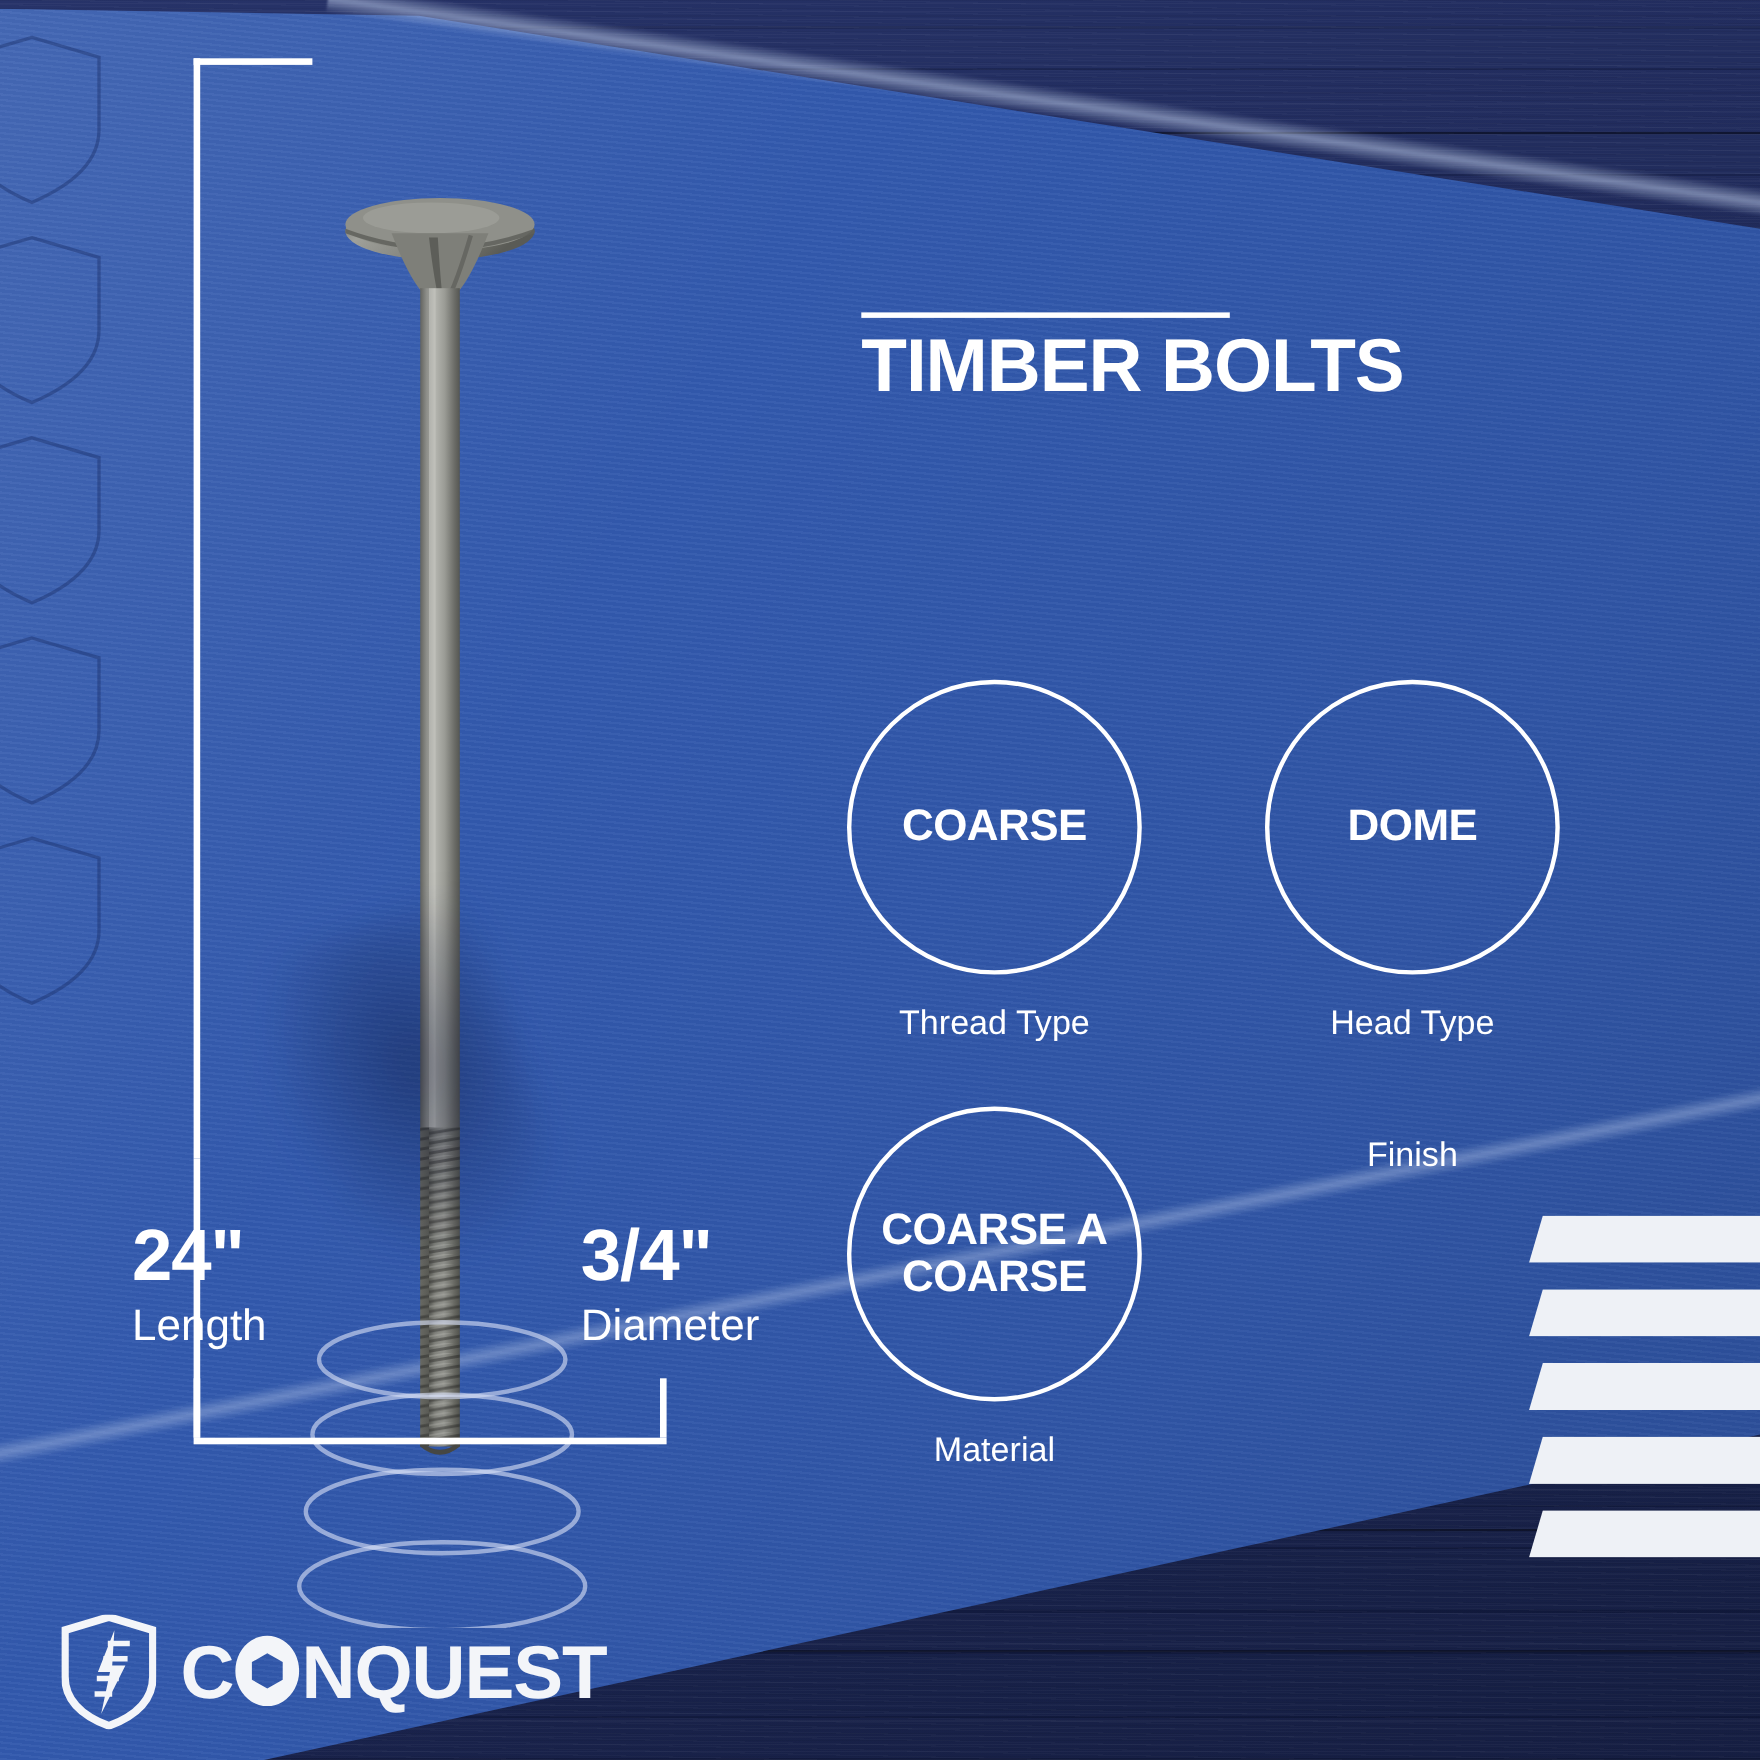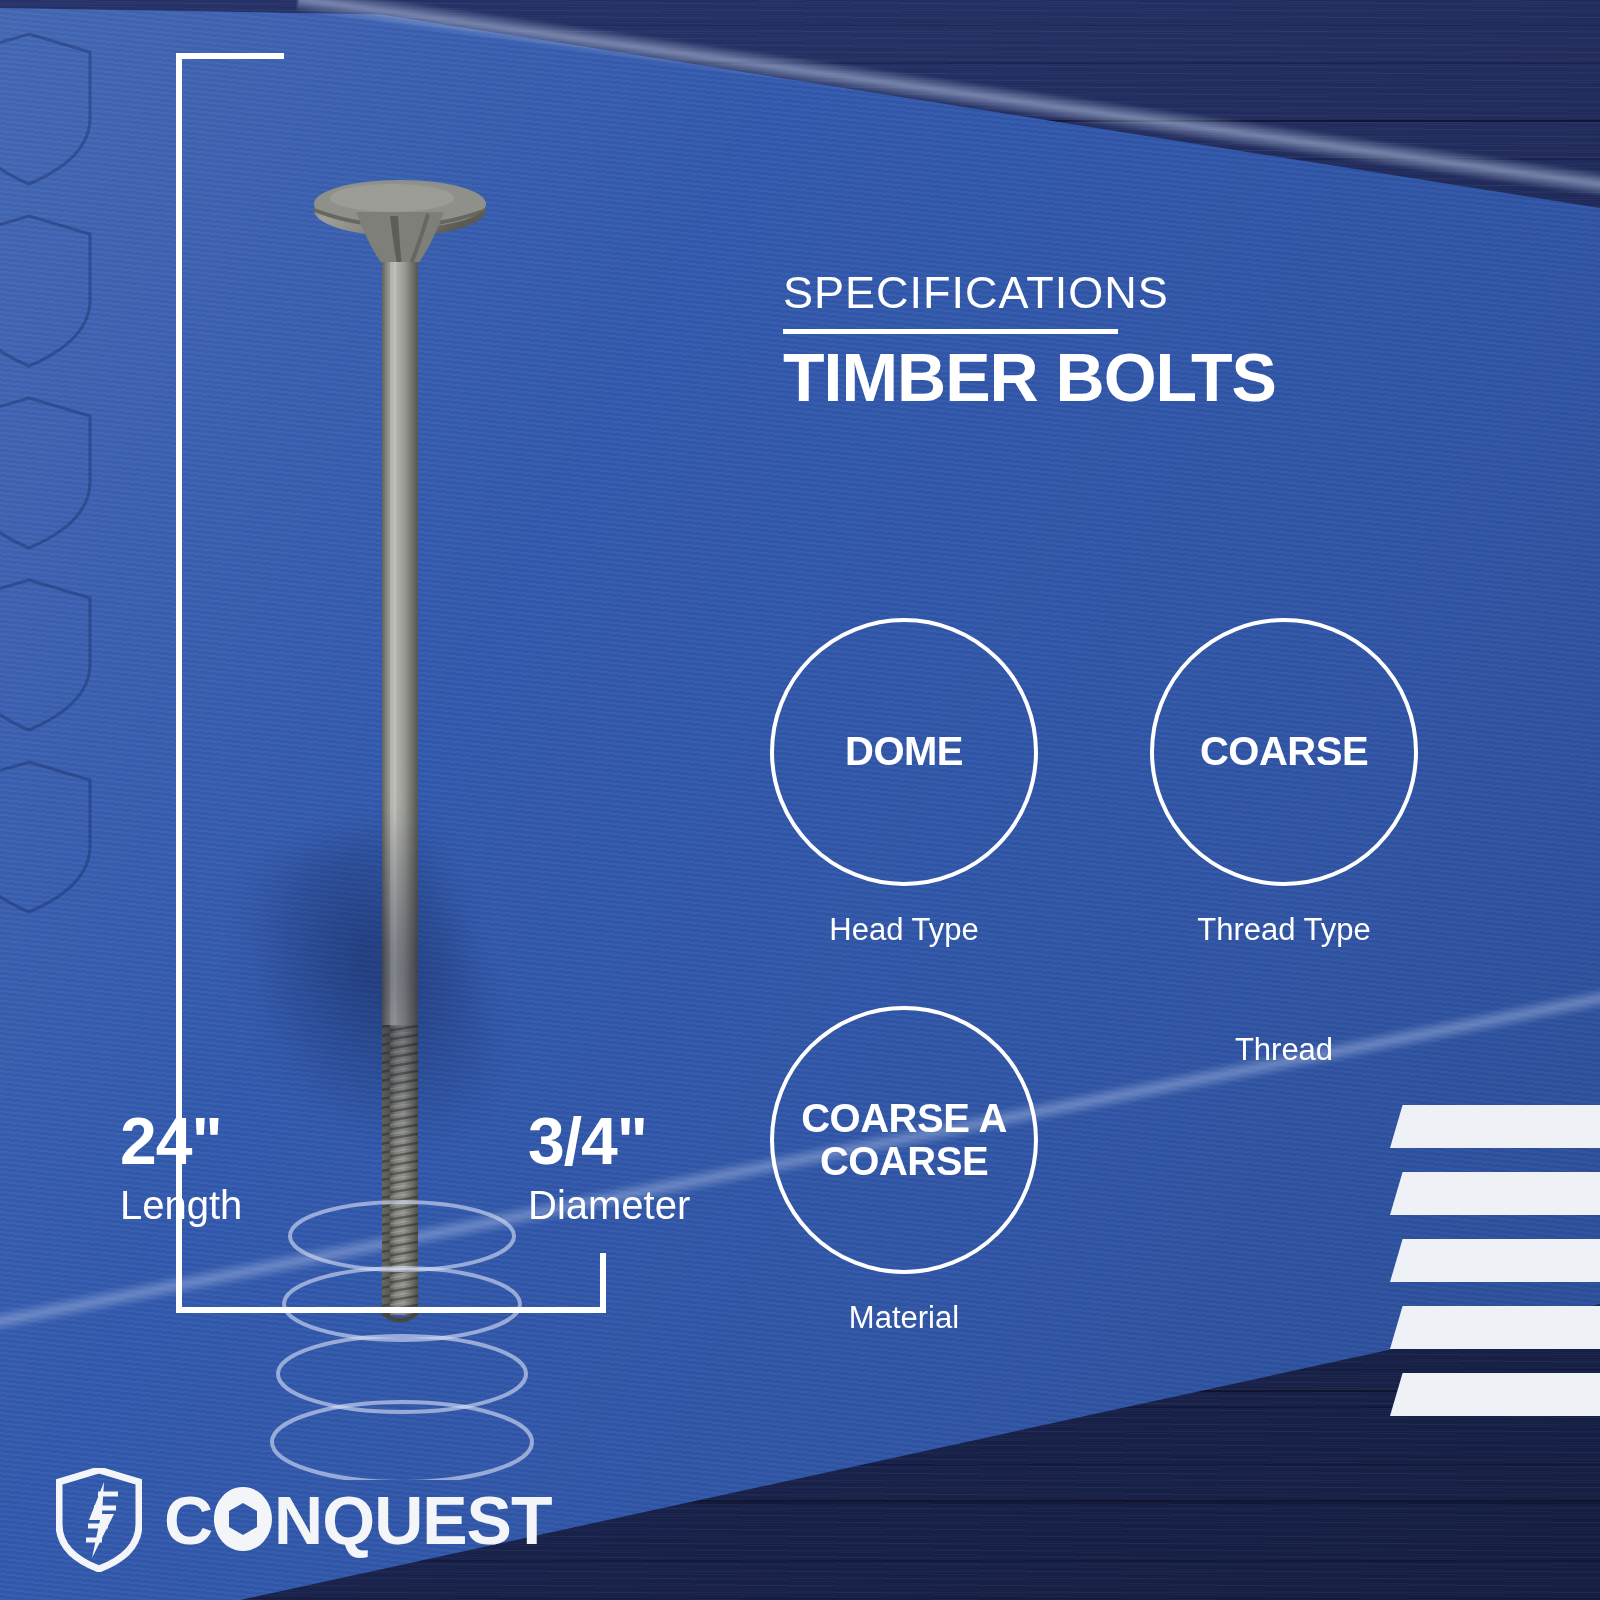--- a/index.html
+++ b/index.html
@@ -273,52 +273,51 @@
   <div class="meas" id="meas-length">
     <div class="val">24"</div>
     <div class="cap">Length</div>
   </div>
   <div class="meas" id="meas-diam">
     <div class="val">3/4"</div>
     <div class="cap">Diameter</div>
   </div>
 
   <div class="spec-head">
-    <div class="spec-kicker">SPECIFICATIONS</div>
     <div class="spec-rule"></div>
     <div class="spec-title">TIMBER BOLTS</div>
   </div>
 
   <div class="badges">
     <div class="brow">
+      <div class="badge">
+        <div class="badge-circle">
+          <div class="badge-text">COARSE</div>
+        </div>
+        <div class="badge-cap">Thread Type</div>
+      </div>
       <div class="badge">
         <div class="badge-circle">
           <div class="badge-text">DOME</div>
         </div>
         <div class="badge-cap">Head Type</div>
-      </div>
-      <div class="badge">
-        <div class="badge-circle">
-          <div class="badge-text">COARSE</div>
-        </div>
-        <div class="badge-cap">Thread Type</div>
       </div>
     </div>
     <div class="brow">
       <div class="badge">
         <div class="badge-circle">
           <div class="badge-text">
             <span>COARSE A</span><br>
             <span>COARSE</span>
           </div>
         </div>
         <div class="badge-cap">Material</div>
       </div>
       <div class="badge">
-        <div class="badge-cap">Thread</div>
+        <div class="badge-cap">Finish</div>
       </div>
     </div>
   </div>
 
   <div class="logo">
     <svg width="86" height="104" viewBox="0 0 86 104">
       <path d="M43 2 L83 14 L83 56 Q83 86 43 101 Q3 86 3 56 L3 14 Z" fill="none" stroke="#f3f5f9" stroke-width="7"></path>
       <path d="M48 14 L33 52 L44 52 L36 90 L58 46 L46 46 Z" fill="#f3f5f9"></path>
       <g stroke="#f3f5f9" stroke-width="5">
         <path d="M42 26 L62 26"></path>

